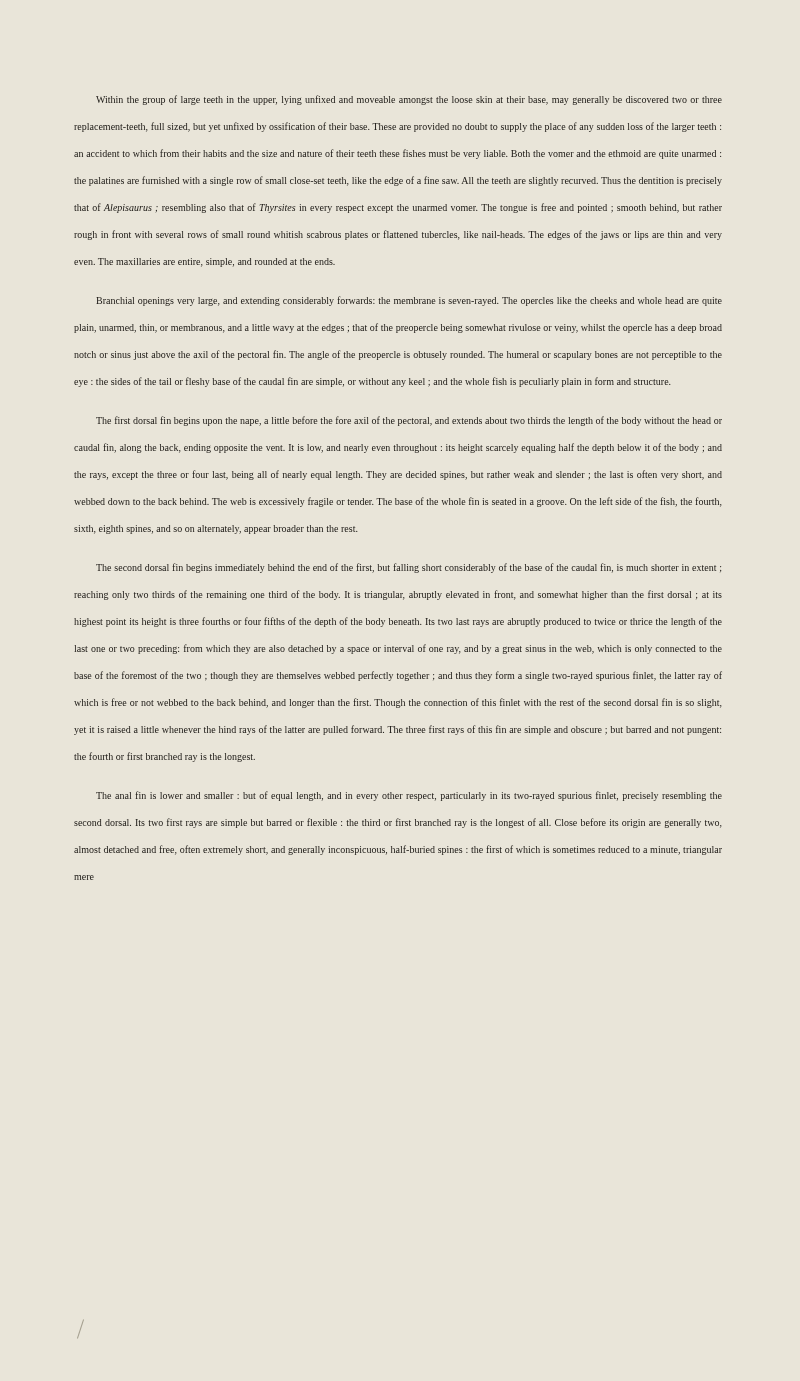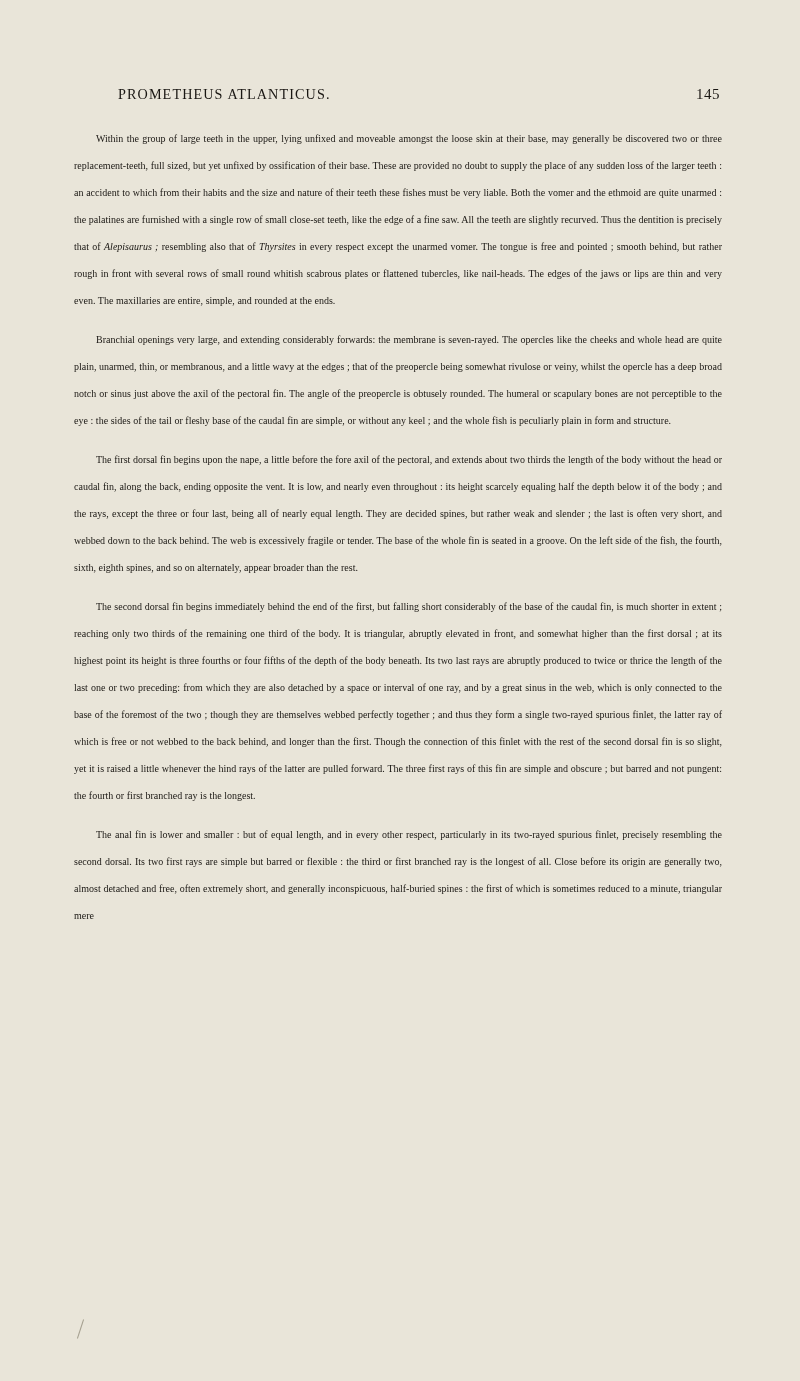--- a/index.html
+++ b/index.html
@@ -76,24 +76,20 @@
     background: #8d8877;
     transform: rotate(18deg);
     opacity: 0.75;
   }
 </style>
 </head>
 <body>
 
 <div class="page">
 
-  <div class="header">
-    <span class="running-title">PROMETHEUS ATLANTICUS.</span>
-    <span class="folio">145</span>
-  </div>
 
   <div class="body-text">
 
     <p><span>Within the group of large teeth in the upper, lying unfixed and moveable amongst the loose skin at their base, may generally be discovered two or three replacement-teeth, full sized, but yet unfixed by ossification of their base. These are provided no doubt to supply the place of any sudden loss of the larger teeth : an accident to which from their habits and the size and nature of their teeth these fishes must be very liable. Both the vomer and the ethmoid are quite unarmed : the palatines are furnished with a single row of small close-set teeth, like the edge of a fine saw. All the teeth are slightly recurved. Thus the dentition is precisely that of </span><i>Alepisaurus ;</i><span> resembling also that of </span><i>Thyrsites</i><span> in every respect except the unarmed vomer. The tongue is free and pointed ; smooth behind, but rather rough in front with several rows of small round whitish scabrous plates or flattened tubercles, like nail-heads. The edges of the jaws or lips are thin and very even. The maxillaries are entire, simple, and rounded at the ends.</span></p>
 
     <p>Branchial openings very large, and extending considerably forwards: the membrane is seven-rayed. The opercles like the cheeks and whole head are quite plain, unarmed, thin, or membranous, and a little wavy at the edges ; that of the preopercle being somewhat rivulose or veiny, whilst the opercle has a deep broad notch or sinus just above the axil of the pectoral fin. The angle of the preopercle is obtusely rounded. The humeral or scapulary bones are not perceptible to the eye : the sides of the tail or fleshy base of the caudal fin are simple, or without any keel ; and the whole fish is peculiarly plain in form and structure.</p>
 
     <p>The first dorsal fin begins upon the nape, a little before the fore axil of the pectoral, and extends about two thirds the length of the body without the head or caudal fin, along the back, ending opposite the vent. It is low, and nearly even throughout : its height scarcely equaling half the depth below it of the body ; and the rays, except the three or four last, being all of nearly equal length. They are decided spines, but rather weak and slender ; the last is often very short, and webbed down to the back behind. The web is excessively fragile or tender. The base of the whole fin is seated in a groove. On the left side of the fish, the fourth, sixth, eighth spines, and so on alternately, appear broader than the rest.</p>
 
     <p>The second dorsal fin begins immediately behind the end of the first, but falling short considerably of the base of the caudal fin, is much shorter in extent ; reaching only two thirds of the remaining one third of the body. It is triangular, abruptly elevated in front, and somewhat higher than the first dorsal ; at its highest point its height is three fourths or four fifths of the depth of the body beneath. Its two last rays are abruptly produced to twice or thrice the length of the last one or two preceding: from which they are also detached by a space or interval of one ray, and by a great sinus in the web, which is only connected to the base of the foremost of the two ; though they are themselves webbed perfectly together ; and thus they form a single two-rayed spurious finlet, the latter ray of which is free or not webbed to the back behind, and longer than the first. Though the connection of this finlet with the rest of the second dorsal fin is so slight, yet it is raised a little whenever the hind rays of the latter are pulled forward. The three first rays of this fin are simple and obscure ; but barred and not pungent: the fourth or first branched ray is the longest.</p>

